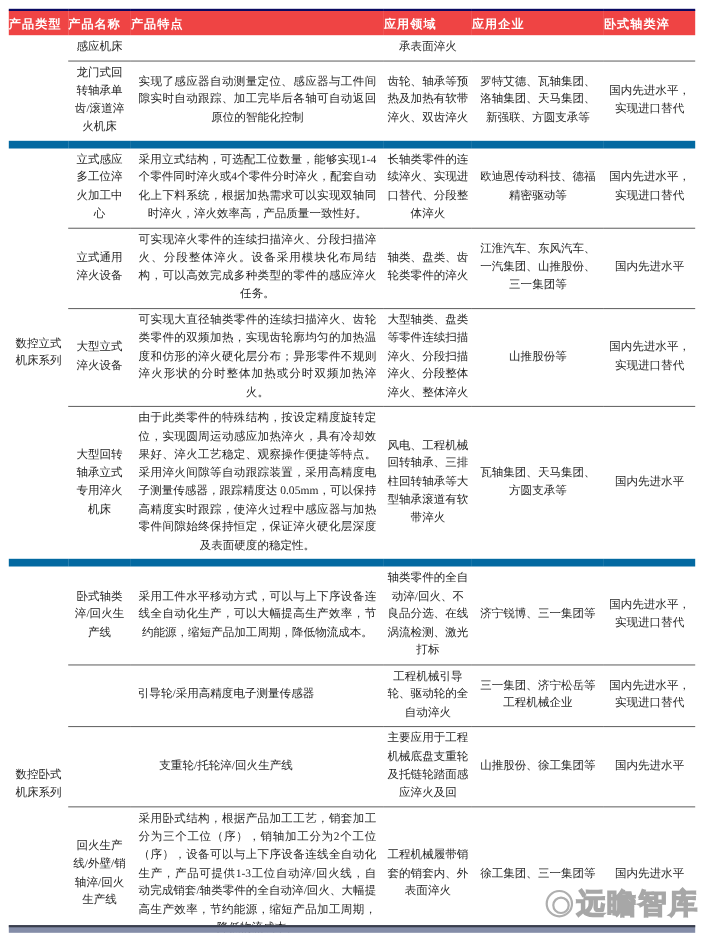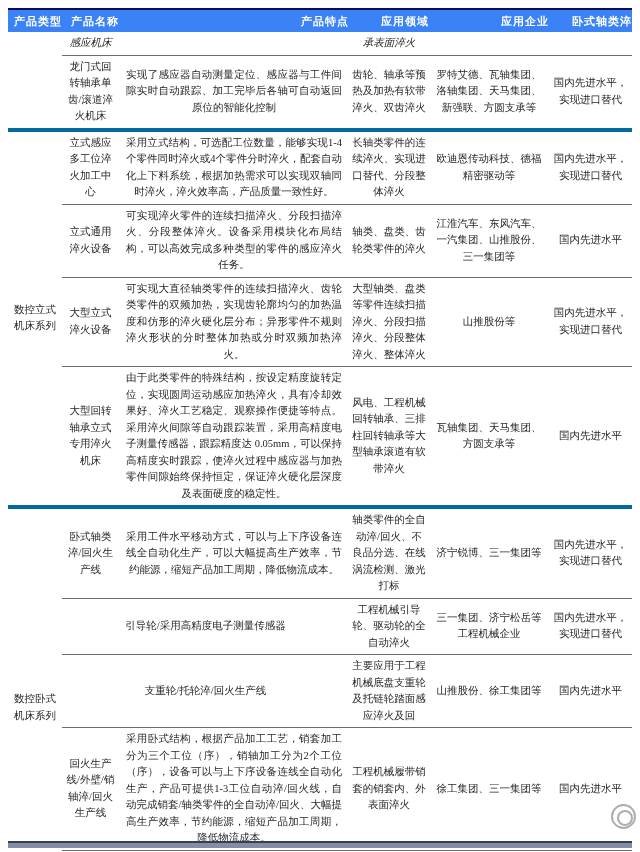--- a/index.html
+++ b/index.html
@@ -7,33 +7,33 @@
   body {
     width:640px; height:852px; background:#ffffff;
     font-family:"Liberation Serif","DejaVu Serif",serif;
   }
   .page { position:relative; width:640px; height:852px; overflow:hidden; background:#fff; }
   table.product-table {
     position:absolute; left:8px; top:8px; width:624px;
     border-collapse:collapse; table-layout:fixed;
   }
   thead th {
-    background:#3b82f6; color:#ffffff; font-size:11px; font-weight:bold;
-    padding:4px 0 3px 0; text-align:right; letter-spacing:1px;
+    background:#ef4444; color:#ffffff; font-size:11px; font-weight:bold;
+    padding:4px 0 3px 0; text-align:left; letter-spacing:1px;
     border-top:2px solid #0a0a62;
     font-family:Liberation Mono, monospace;
   }
   tbody td {
     font-size:10.5px; line-height:16.5px; color:#262626;
     text-align:center; vertical-align:middle; padding:3px 3px;
     word-break:break-all;
     border-top:1px solid #6b6b6b;
   }
-  tbody tr:first-child td { border-top:none;font-style:italic; }
-  tbody tr.group-start td { border-top:4px solid #0369a1;margin-top:44px; }
+  tbody tr:first-child td { border-top:none; }
+  tbody tr.group-start td { border-top:7px solid #0369a1;margin-top:44px; }
   td.col-features { text-align:justify; text-align-last:center; padding:3px 7px; }
   td.col-merged { text-align:center; }
   td.col-type { font-size:10.5px; }
   .bottom-bar {
     position:absolute; left:8px; top:841px; width:624px; height:7px;
     background:#848da8; border-top:2px solid #3a3f4d;
   }
   .watermark {
     position:absolute; right:4px; top:804px;
     display:flex; align-items:center; gap:3px; opacity:0.8;
@@ -156,15 +156,16 @@
           <td class="col-ent">徐工集团、三一集团等</td>
           <td class="col-level">国内先进水平，实现进口替代</td>
         </tr>
       </tbody>
   </table>
 
   <div class="bottom-bar"></div>
 
   <div class="watermark">
     <span class="wm-logo"></span>
+    <span class="wm-text">远瞻智库</span>
   </div>
 
 </div>
 
 </body></html>

